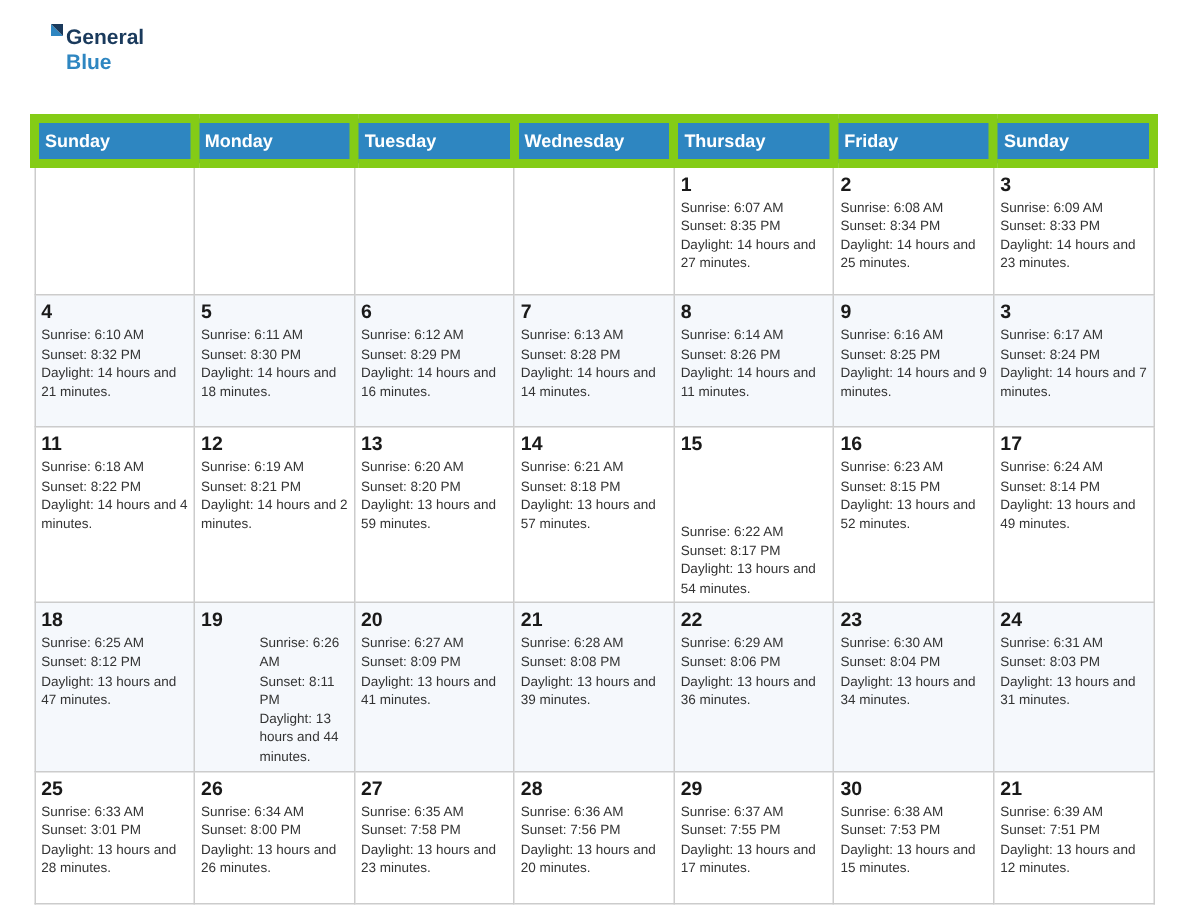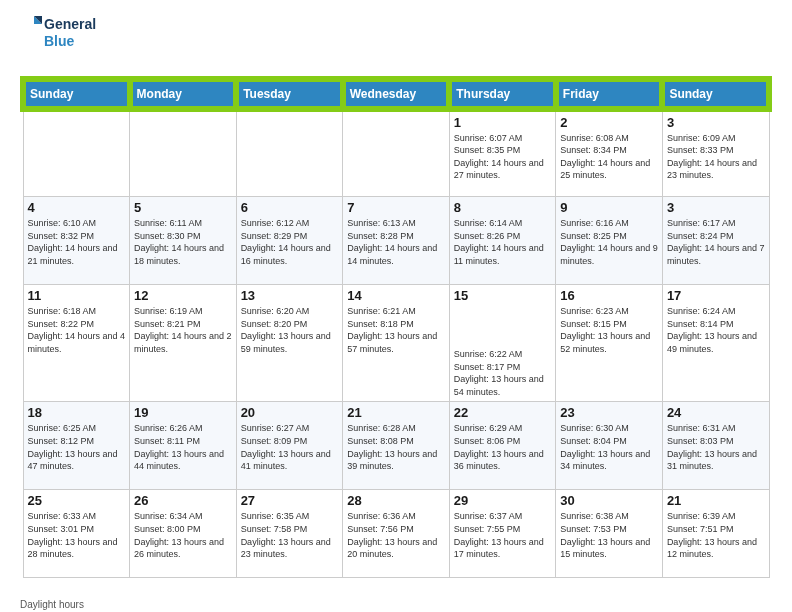--- a/index.html
+++ b/index.html
@@ -241,21 +241,21 @@
         </tr>
         <tr>
           <td>
             <span class="day-number">18</span>
             <div class="day-info" style="white-space: pre-line;">Sunrise: 6:25 AM
 Sunset: 8:12 PM
 Daylight: 13 hours and 47 minutes.</div>
           </td>
           <td>
             <span class="day-number">19</span>
-            <div class="day-info" style="white-space: pre-line;">Sunrise: 6:26 AM
+            <div class="day-info" style="white-space: pre-line; margin-left: 39px;">Sunrise: 6:26 AM
 Sunset: 8:11 PM
 Daylight: 13 hours and 44 minutes.</div>
           </td>
           <td>
             <span class="day-number">20</span>
             <div class="day-info" style="white-space: pre-line;">Sunrise: 6:27 AM
 Sunset: 8:09 PM
 Daylight: 13 hours and 41 minutes.</div>
           </td>
           <td>

